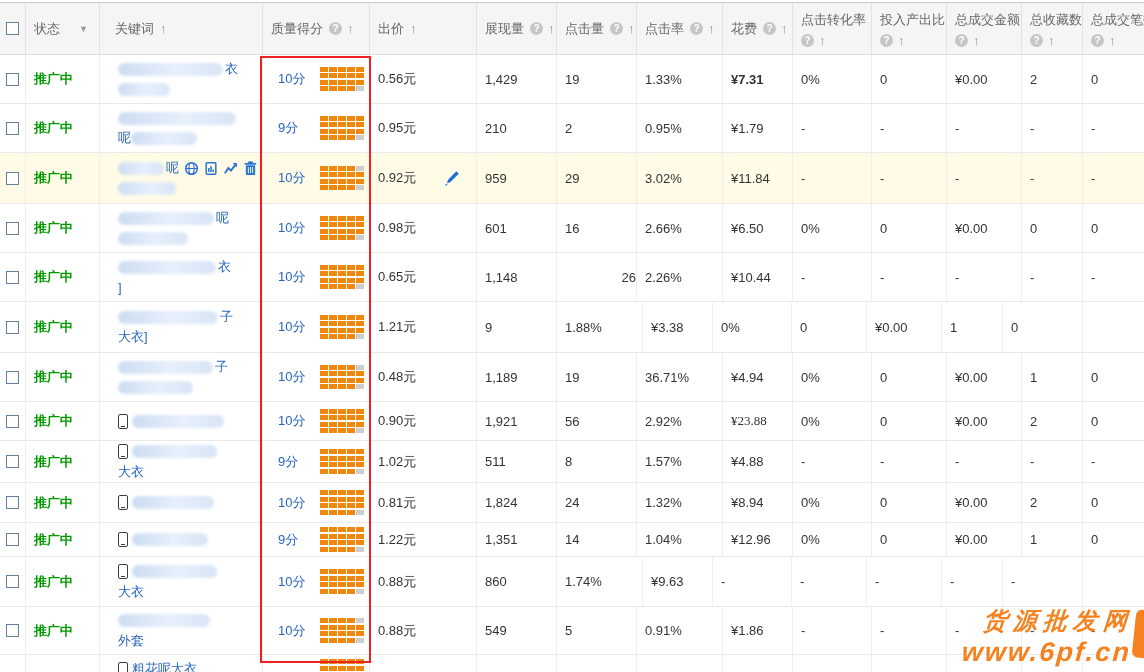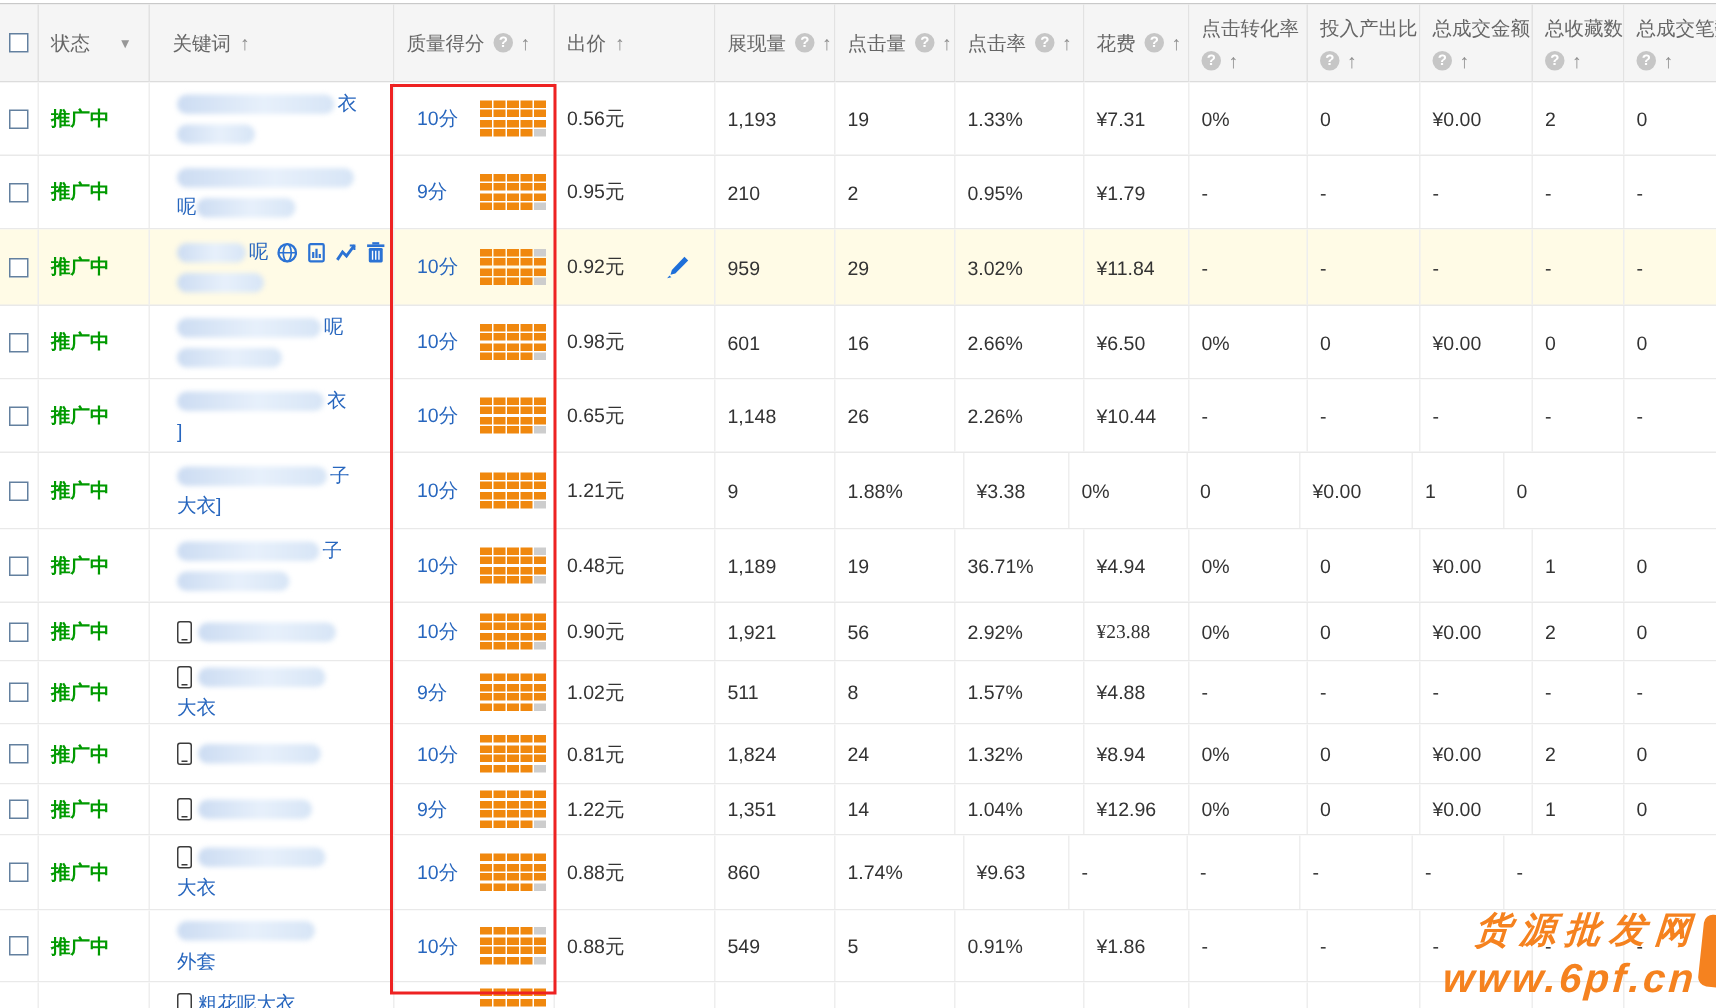--- a/index.html
+++ b/index.html
@@ -197,29 +197,29 @@
             <span class="qc"></span>
             <span class="qc"></span>
             <span class="qc"></span>
             <span class="qc g"></span>
           </span>
         </div>
         <div class="td c-bid" style="width: 107px;">
           <span>0.56元</span>
         </div>
         <div class="td c-num" style="width: 80px;">
-          <span>1,193</span>
+          <span>1,429</span>
         </div>
         <div class="td c-num" style="width: 80px;">
           <span>19</span>
         </div>
         <div class="td c-num" style="width: 86px;">
           <span>1.33%</span>
         </div>
-        <div class="td c-num" style="width: 70px;">
+        <div class="td c-num" style="width: 70px; font-weight: bold;">
           <span>¥7.31</span>
         </div>
         <div class="td c-num" style="width: 79px;">
           <span>0%</span>
         </div>
         <div class="td c-num" style="width: 75px;">
           <span>0</span>
         </div>
         <div class="td c-num" style="width: 75px;">
           <span>¥0.00</span>
@@ -524,21 +524,21 @@
             <span class="qc"></span>
             <span class="qc g"></span>
           </span>
         </div>
         <div class="td c-bid" style="width: 107px;">
           <span>0.65元</span>
         </div>
         <div class="td c-num" style="width: 80px;">
           <span>1,148</span>
         </div>
-        <div class="td c-num" style="width: 80px;">
+        <div class="td c-num" style="width: 80px; justify-content: flex-end;">
           <span>26</span>
         </div>
         <div class="td c-num" style="width: 86px;">
           <span>2.26%</span>
         </div>
         <div class="td c-num" style="width: 70px;">
           <span>¥10.44</span>
         </div>
         <div class="td c-num" style="width: 79px;">
           <span>-</span>

